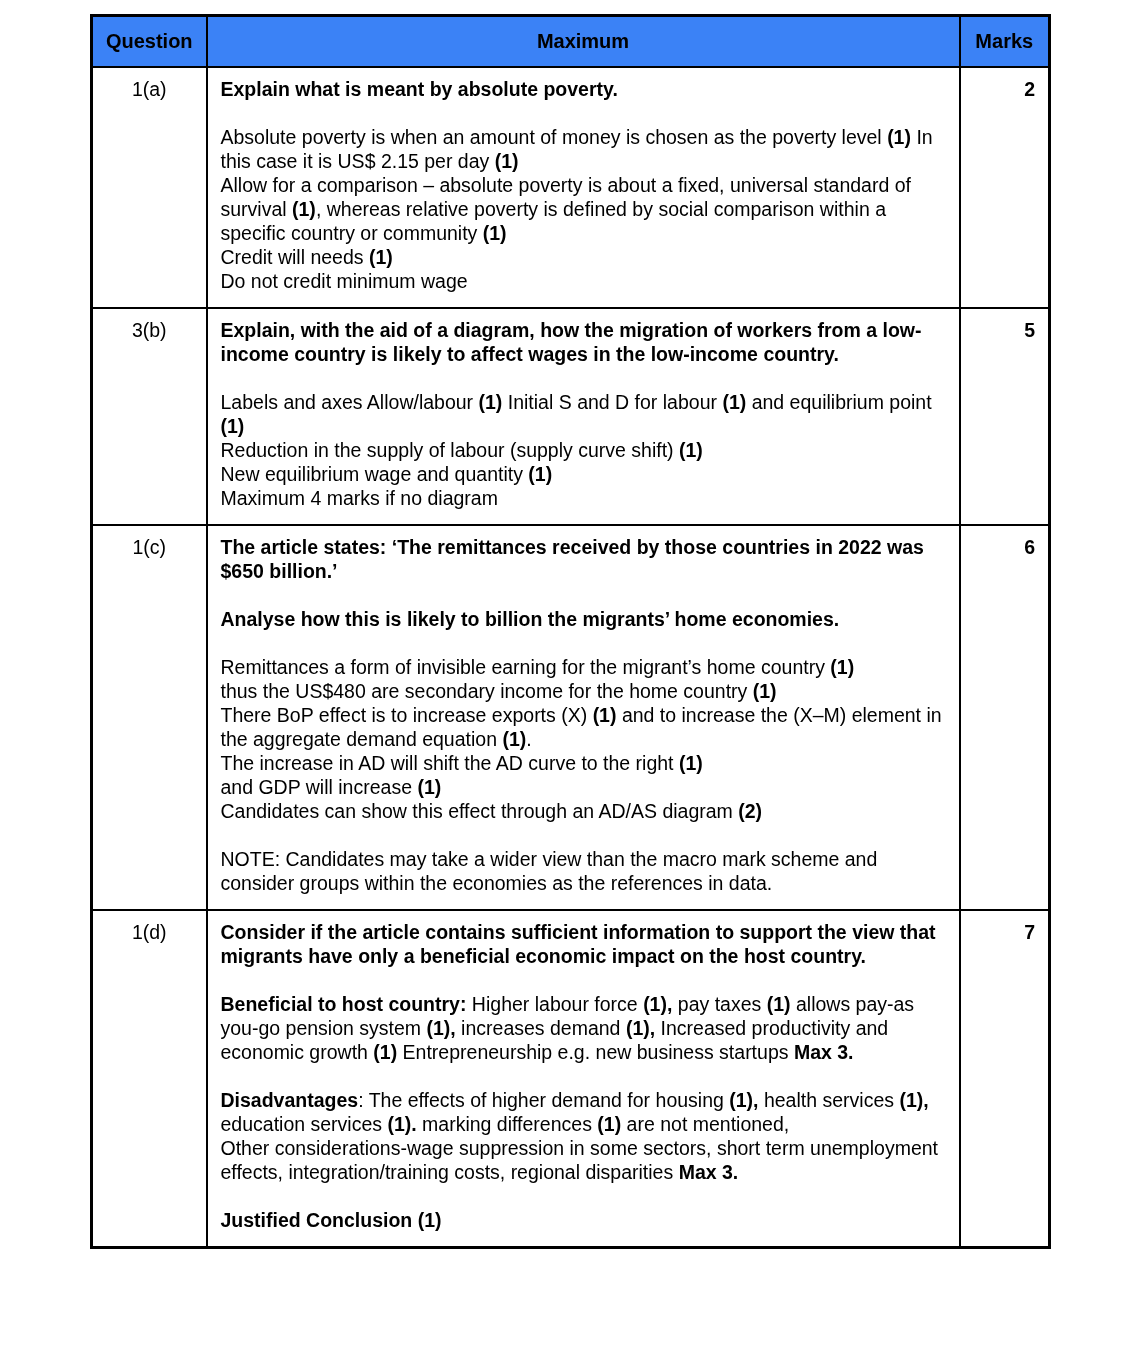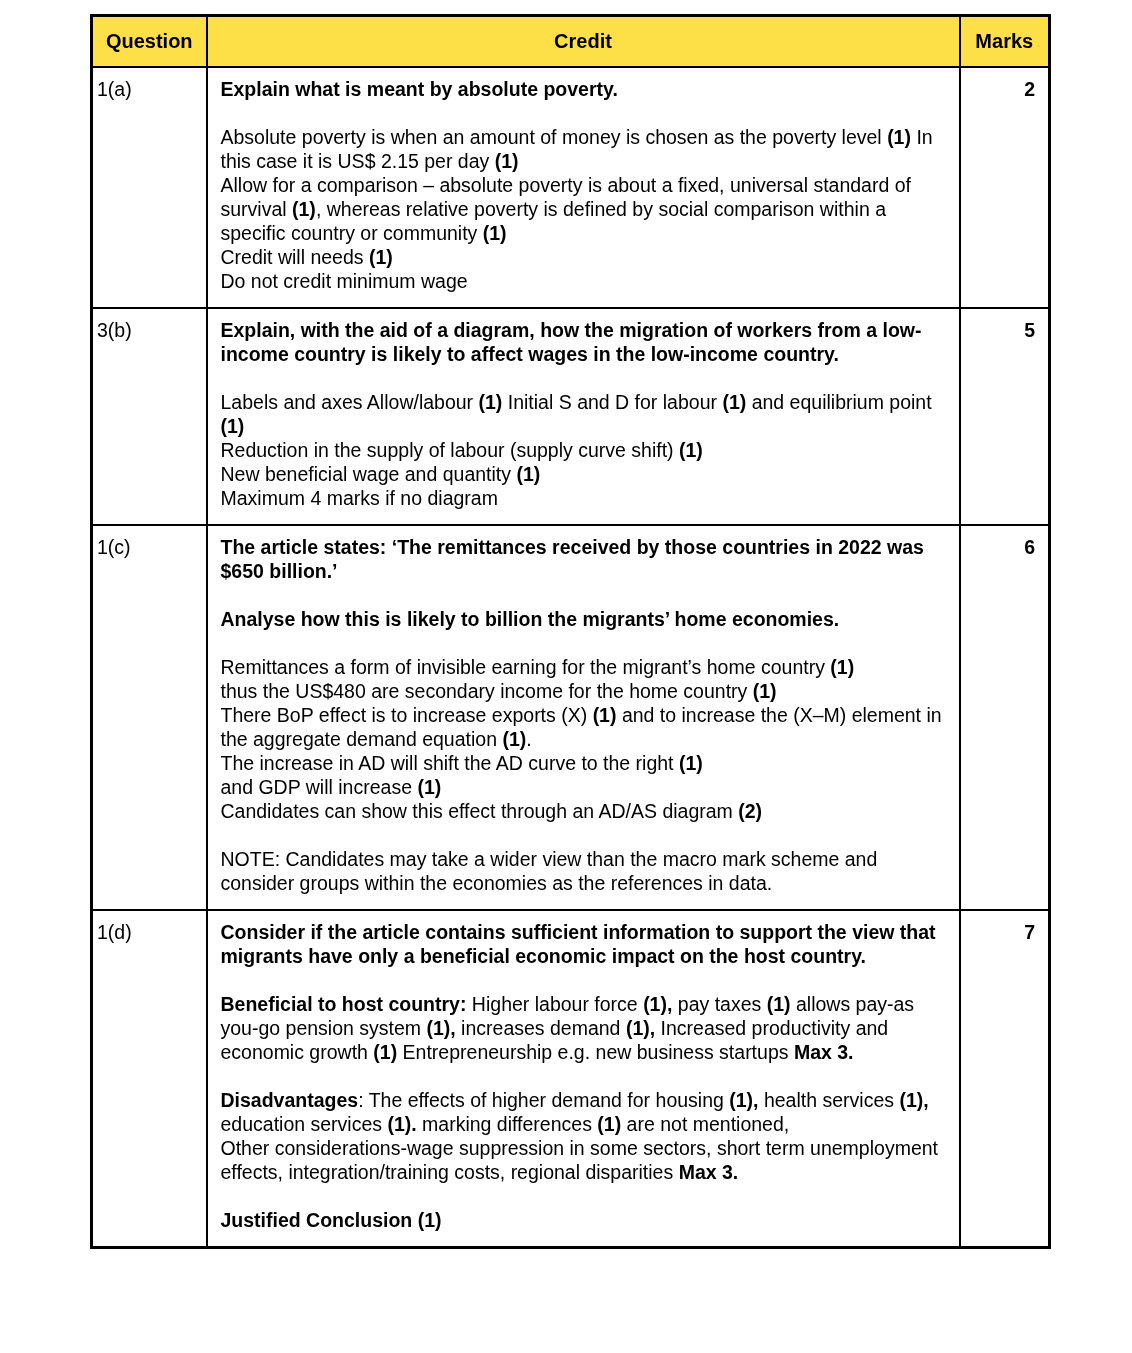--- a/index.html
+++ b/index.html
@@ -22,33 +22,33 @@
     border-collapse: collapse;
     table-layout: fixed;
     width: 958px;
     border: 3px solid #000;
   }
   .ms-table th, .ms-table td {
     border: 2px solid #000;
     vertical-align: top;
   }
   .ms-table th {
-    background: #fde047;
+    background: #3b82f6;
     font-weight: bold;
     font-size: 20px;
     text-align: center;
     padding: 13px 4px;
   }
   td.guidance-cell {
     font-size: 19.5px;
     line-height: 24px;
     padding: 10px 11px 12px 11px;
   }
   td.q-cell {
-    text-align: left;
+    text-align: center;
     font-size: 19.5px;
     line-height: 24px;
     padding: 9px 4px;
   }
   td.a-cell {
     font-size: 19.5px;
     line-height: 24px;
     padding: 9px 12px 14px 13px;
   }
   td.m-cell {
@@ -68,21 +68,21 @@
 <div class="page">
   <table class="ms-table">
     <colgroup>
       <col style="width:115px">
       <col style="width:753px">
       <col style="width:90px">
     </colgroup>
     <thead>
       <tr>
         <th>Question</th>
-        <th>Credit</th>
+        <th>Maximum</th>
         <th>Marks</th>
       </tr>
     </thead>
     <tbody id="ms-body">
 
   <tr>
     <td class="q-cell">1(a)</td>
     <td class="a-cell">
             <div class="para"><span class="b">Explain what is meant by absolute poverty.</span></div>
             <div class="gap"></div>
@@ -94,21 +94,21 @@
     <td class="m-cell">2</td>
   </tr>
 
   <tr>
     <td class="q-cell">3(b)</td>
     <td class="a-cell">
             <div class="para"><span class="b">Explain, with the aid of a diagram, how the migration of workers from a low-income country is likely to affect wages in the low-income country.</span></div>
             <div class="gap"></div>
             <div class="para"><span>Labels and axes Allow/labour </span><span class="b">(1)</span><span> Initial S and D for labour </span><span class="b">(1)</span><span> and equilibrium point </span><span class="b">(1)</span></div>
             <div class="para"><span>Reduction in the supply of labour (supply curve shift) </span><span class="b">(1)</span></div>
-            <div class="para"><span>New beneficial wage and quantity </span><span class="b">(1)</span></div>
+            <div class="para"><span>New equilibrium wage and quantity </span><span class="b">(1)</span></div>
             <div class="para"><span>Maximum 4 marks if no diagram</span></div>
           </td>
     <td class="m-cell">5</td>
   </tr>
 
   <tr>
     <td class="q-cell">1(c)</td>
     <td class="a-cell">
             <div class="para"><span class="b">The article states: ‘The remittances received by those countries in 2022 was $650 billion.’</span></div>
             <div class="gap"></div>

